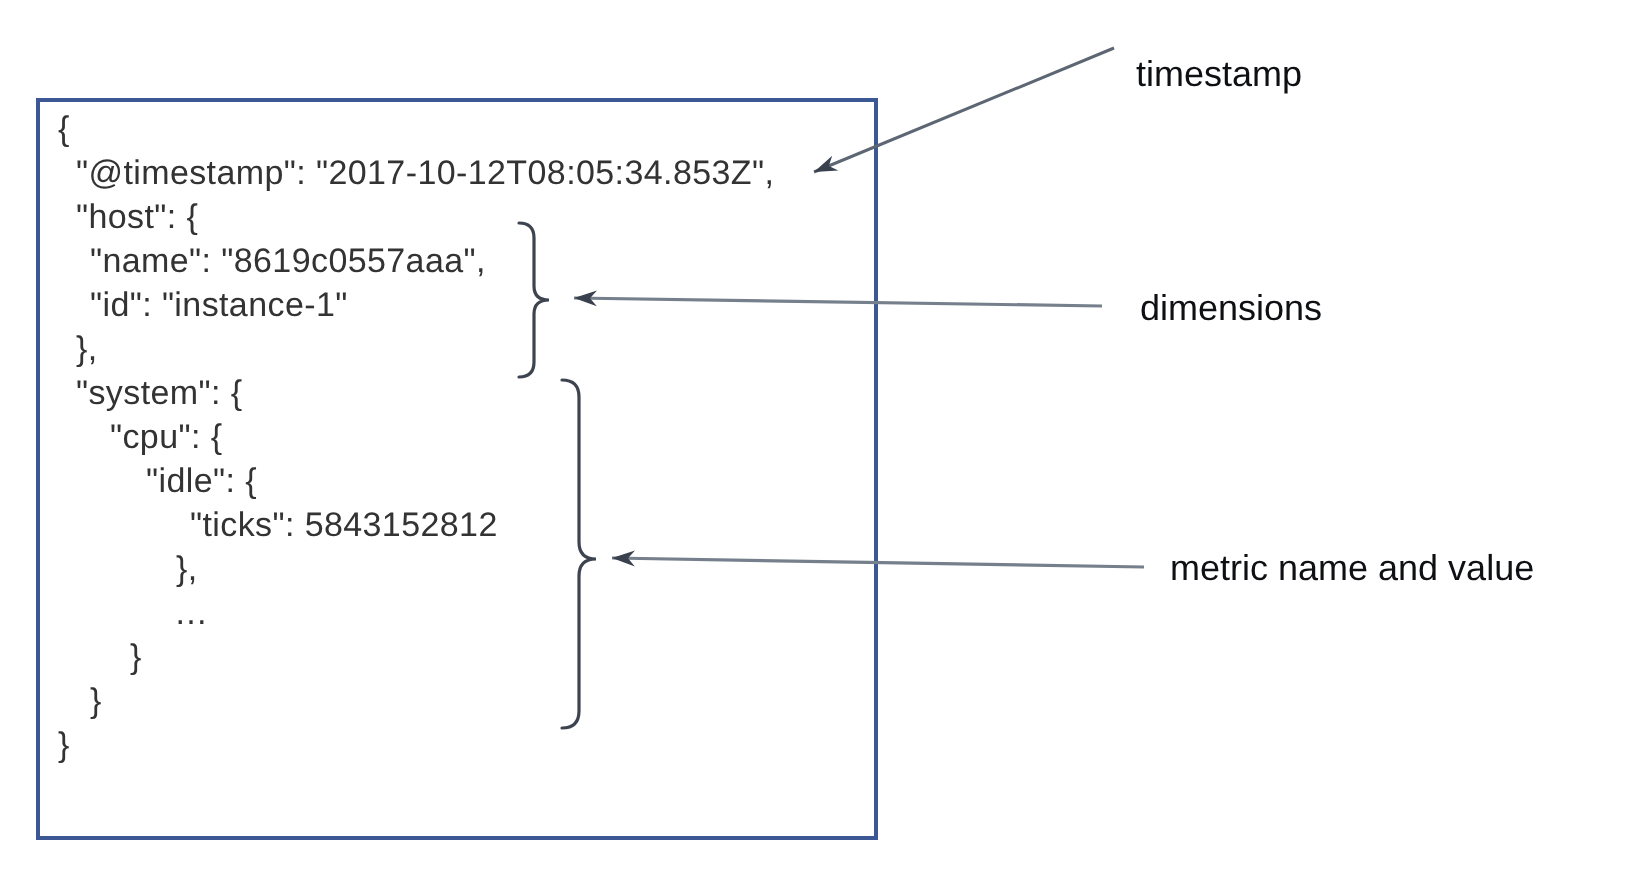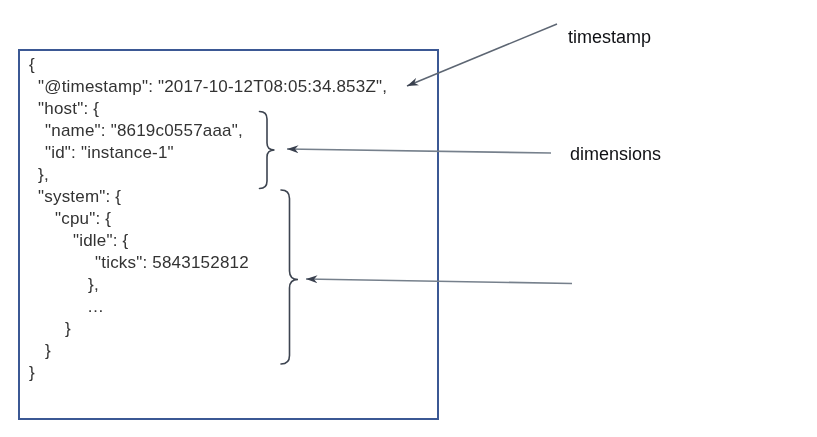--- a/index.html
+++ b/index.html
@@ -86,14 +86,15 @@
 
     <line x1="551" y1="153" x2="287" y2="149" stroke="#76808c" stroke-width="1.6" marker-end="url(#ah)"></line>
 
     <line x1="572" y1="283.5" x2="306" y2="279" stroke="#76808c" stroke-width="1.6" marker-end="url(#ah)"></line>
   </svg>
 
   <div class="anno-label" style="left:570px;top:144px">dimensions</div>
 
   <div class="anno-label" style="left:568px;top:27px">timestamp</div>
 
+  <div class="anno-label" style="left:585px;top:274px">metric name and value</div>
 
 </div>
 
 </body></html>

